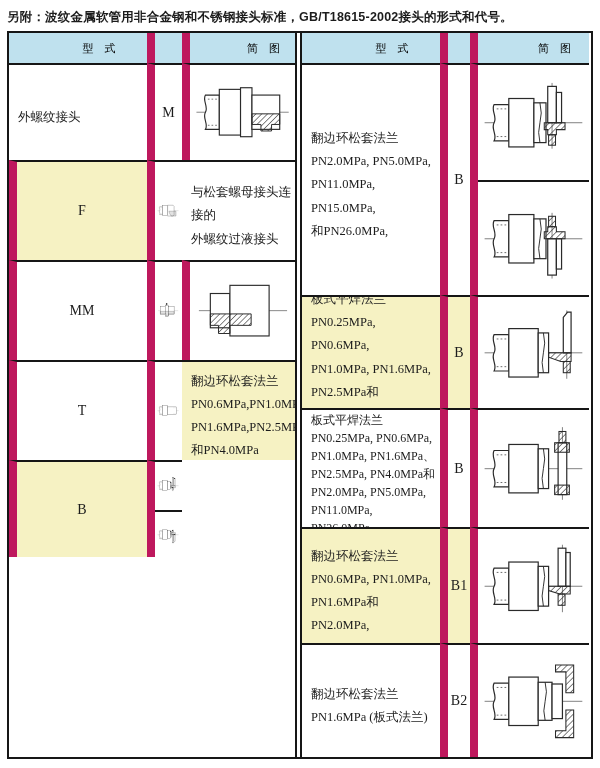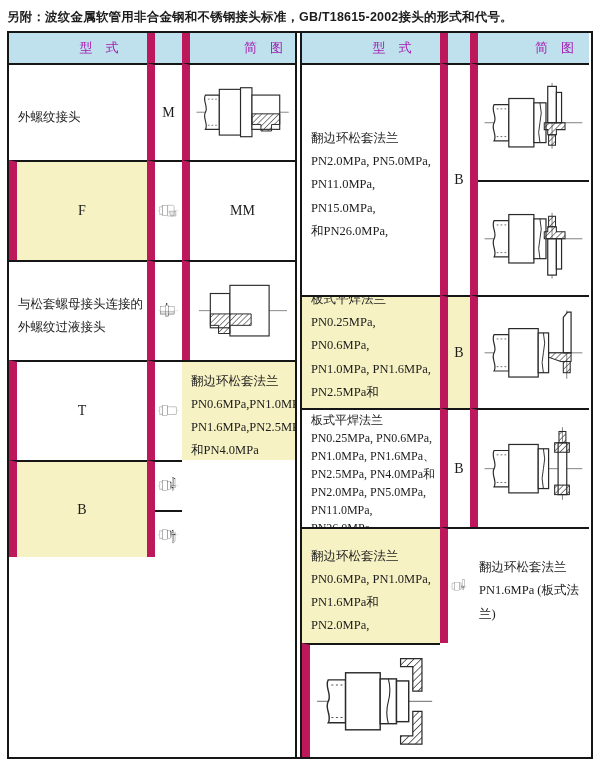--- a/index.html
+++ b/index.html
@@ -4,21 +4,21 @@
 <style>
   html,body{margin:0;padding:0;background:#fff;}
   .page{width:600px;height:768px;background:#fff;font-family:"Liberation Serif",serif;color:#1c1c1c;overflow:hidden;}
   .title{padding:9px 24px 5px 7px;font-family:"Liberation Sans",sans-serif;font-weight:bold;font-size:12.5px;letter-spacing:.2px;white-space:nowrap;}
   .tables{margin:0 7px;border:2px solid #161616;display:flex;column-gap:3px;background:#fff;height:724px;}
   .tbl{display:grid;box-sizing:border-box;background:#fff;}
   .tbl.left{width:288px;border-right:2px solid #161616;grid-template-columns:138px 35px 1fr;grid-template-rows:30px 97px 100px 100px 100px 97px 200px;}
   .tbl.right{width:289px;border-left:2px solid #161616;grid-template-columns:138px 30px 1fr;grid-template-rows:30px 232px 113px 119px 116px 114px;}
   .cell{box-sizing:border-box;border-left:8px solid #be185d;border-top:2px solid #161616;display:flex;align-items:center;background:#fff;overflow:hidden;}
   .nl{border-left:none;} .nt{border-top:none;}
-  .hd{background:#bfe1ee;justify-content:center;font-family:"Liberation Sans",sans-serif;font-size:13px;color:#a21caf;padding-left:42px;}
+  .hd{background:#bfe1ee;justify-content:center;font-family:"Liberation Sans",sans-serif;font-size:11px;color:#000000;padding-left:42px;}
   .type{padding:12px 4px 2px 9px;font-size:12.5px;line-height:1.85;white-space:pre-line;}
   .tight{line-height:1.5;font-size:12px;}
   .code{justify-content:center;font-size:14px;}
   .hl{background:#f6f2c3;}
   .diag{justify-content:center;padding:2px;}
   .diag svg{width:97%;height:95%;}
   .split{flex-direction:column;padding:0;align-items:stretch;}
   .half{flex:1 1 50%;display:flex;align-items:center;justify-content:center;overflow:hidden;padding:2px;box-sizing:border-box;}
   .h2{border-top:2px solid #161616;}
   .fw{fill:#fff;stroke:#2a2a2a;stroke-width:1.4;stroke-linejoin:miter;}
@@ -69,23 +69,23 @@
           <line class="cl" x1="3" y1="50" x2="116" y2="50"></line>
           <path class="fw" d="M31 29 H14 C10 36 18 43 14 50 C10 57 18 64 14 71 H31 Z"></path>
           <line class="dt" x1="17" y1="34" x2="28" y2="34"></line>
             <line class="dt" x1="17" y1="66" x2="28" y2="66"></line>
           <rect class="fw" x="31" y="22" width="26" height="56"></rect>
           <path class="fw" d="M57 21 H87 L92 27 V73 L87 79 H57 Z"></path>
           <path class="ht" d="M64 53 H102 V79 H76 Q67 67 64 53 Z"></path>
         </svg>
       </div>
 
-      <div class="cell code">MM</div>
       <div class="cell type nl">与松套螺母接头连接的
 外螺纹过液接头</div>
+      <div class="cell code">MM</div>
       <div class="cell diag">
         <svg viewBox="0 0 120 100" preserveAspectRatio="xMidYMid meet">
           <line class="cl" x1="6" y1="50" x2="114" y2="50"></line>
           <rect class="fw" x="18" y="29" width="26" height="42"></rect>
           <rect class="fw" x="44" y="20" width="18" height="60"></rect>
           <rect class="fw" x="49" y="12" width="9" height="8"></rect>
           <rect class="fw" x="62" y="29" width="30" height="42"></rect>
           <path class="ht" d="M18 54 H92 V66 H62 V78 H48 V66 H18 Z"></path>
         </svg>
       </div>
@@ -240,39 +240,41 @@
           <rect class="fw" x="88" y="20" width="10" height="60"></rect>
           <rect class="ht" x="84" y="20" width="17" height="11"></rect>
           <rect class="ht" x="84" y="69" width="17" height="11"></rect>
           <rect class="ht" x="89" y="7" width="8" height="13"></rect>
         </svg>
       </div>
 
       <div class="cell type nl hl">翻边环松套法兰
 PN0.6MPa, PN1.0MPa,
 PN1.6MPa和PN2.0MPa,</div>
+      <div class="cell code hl">B1</div>
       <div class="cell diag">
         <svg viewBox="0 0 120 100" preserveAspectRatio="xMidYMid meet">
           <line class="cl" x1="3" y1="50" x2="116" y2="50"></line>
           <path class="fw" d="M31 29 H14 C10 36 18 43 14 50 C10 57 18 64 14 71 H31 Z"></path>
           <line class="dt" x1="17" y1="34" x2="28" y2="34"></line>
             <line class="dt" x1="17" y1="66" x2="28" y2="66"></line>
           <rect class="fw" x="31" y="22" width="34" height="56"></rect>
           <rect class="fw" x="65" y="27" width="12" height="46"></rect>
           <path class="ln" d="M71 27 q3 12 0 23 q-3 11 0 23"></path>
           <line class="cl" x1="93" y1="2" x2="93" y2="80"></line>
           <rect class="fw" x="88" y="6" width="9" height="44"></rect>
           <rect class="fw" x="97" y="11" width="5" height="39"></rect>
           <path class="ht" d="M77 50 H102 V59 H90 L77 55 Z"></path>
           <rect class="ht" x="88" y="59" width="8" height="13"></rect>
         </svg>
       </div>
 
       <div class="cell type nl">翻边环松套法兰
 PN1.6MPa (板式法兰)</div>
+      <div class="cell code">B2</div>
       <div class="cell diag">
         <svg viewBox="0 0 120 100" preserveAspectRatio="xMidYMid meet">
           <line class="cl" x1="3" y1="50" x2="116" y2="50"></line>
           <path class="fw" d="M31 29 H14 C10 36 18 43 14 50 C10 57 18 64 14 71 H31 Z"></path>
           <line class="dt" x1="17" y1="34" x2="28" y2="34"></line>
             <line class="dt" x1="17" y1="66" x2="28" y2="66"></line>
           <rect class="fw" x="31" y="22" width="34" height="56"></rect>
           <rect class="fw" x="65" y="28" width="16" height="44"></rect>
           <path class="ln" d="M73 28 q3 11 0 22 q-3 11 0 22"></path>
           <path class="ht" d="M85 8 H106 V40 H97 V16 H85 Z"></path>

